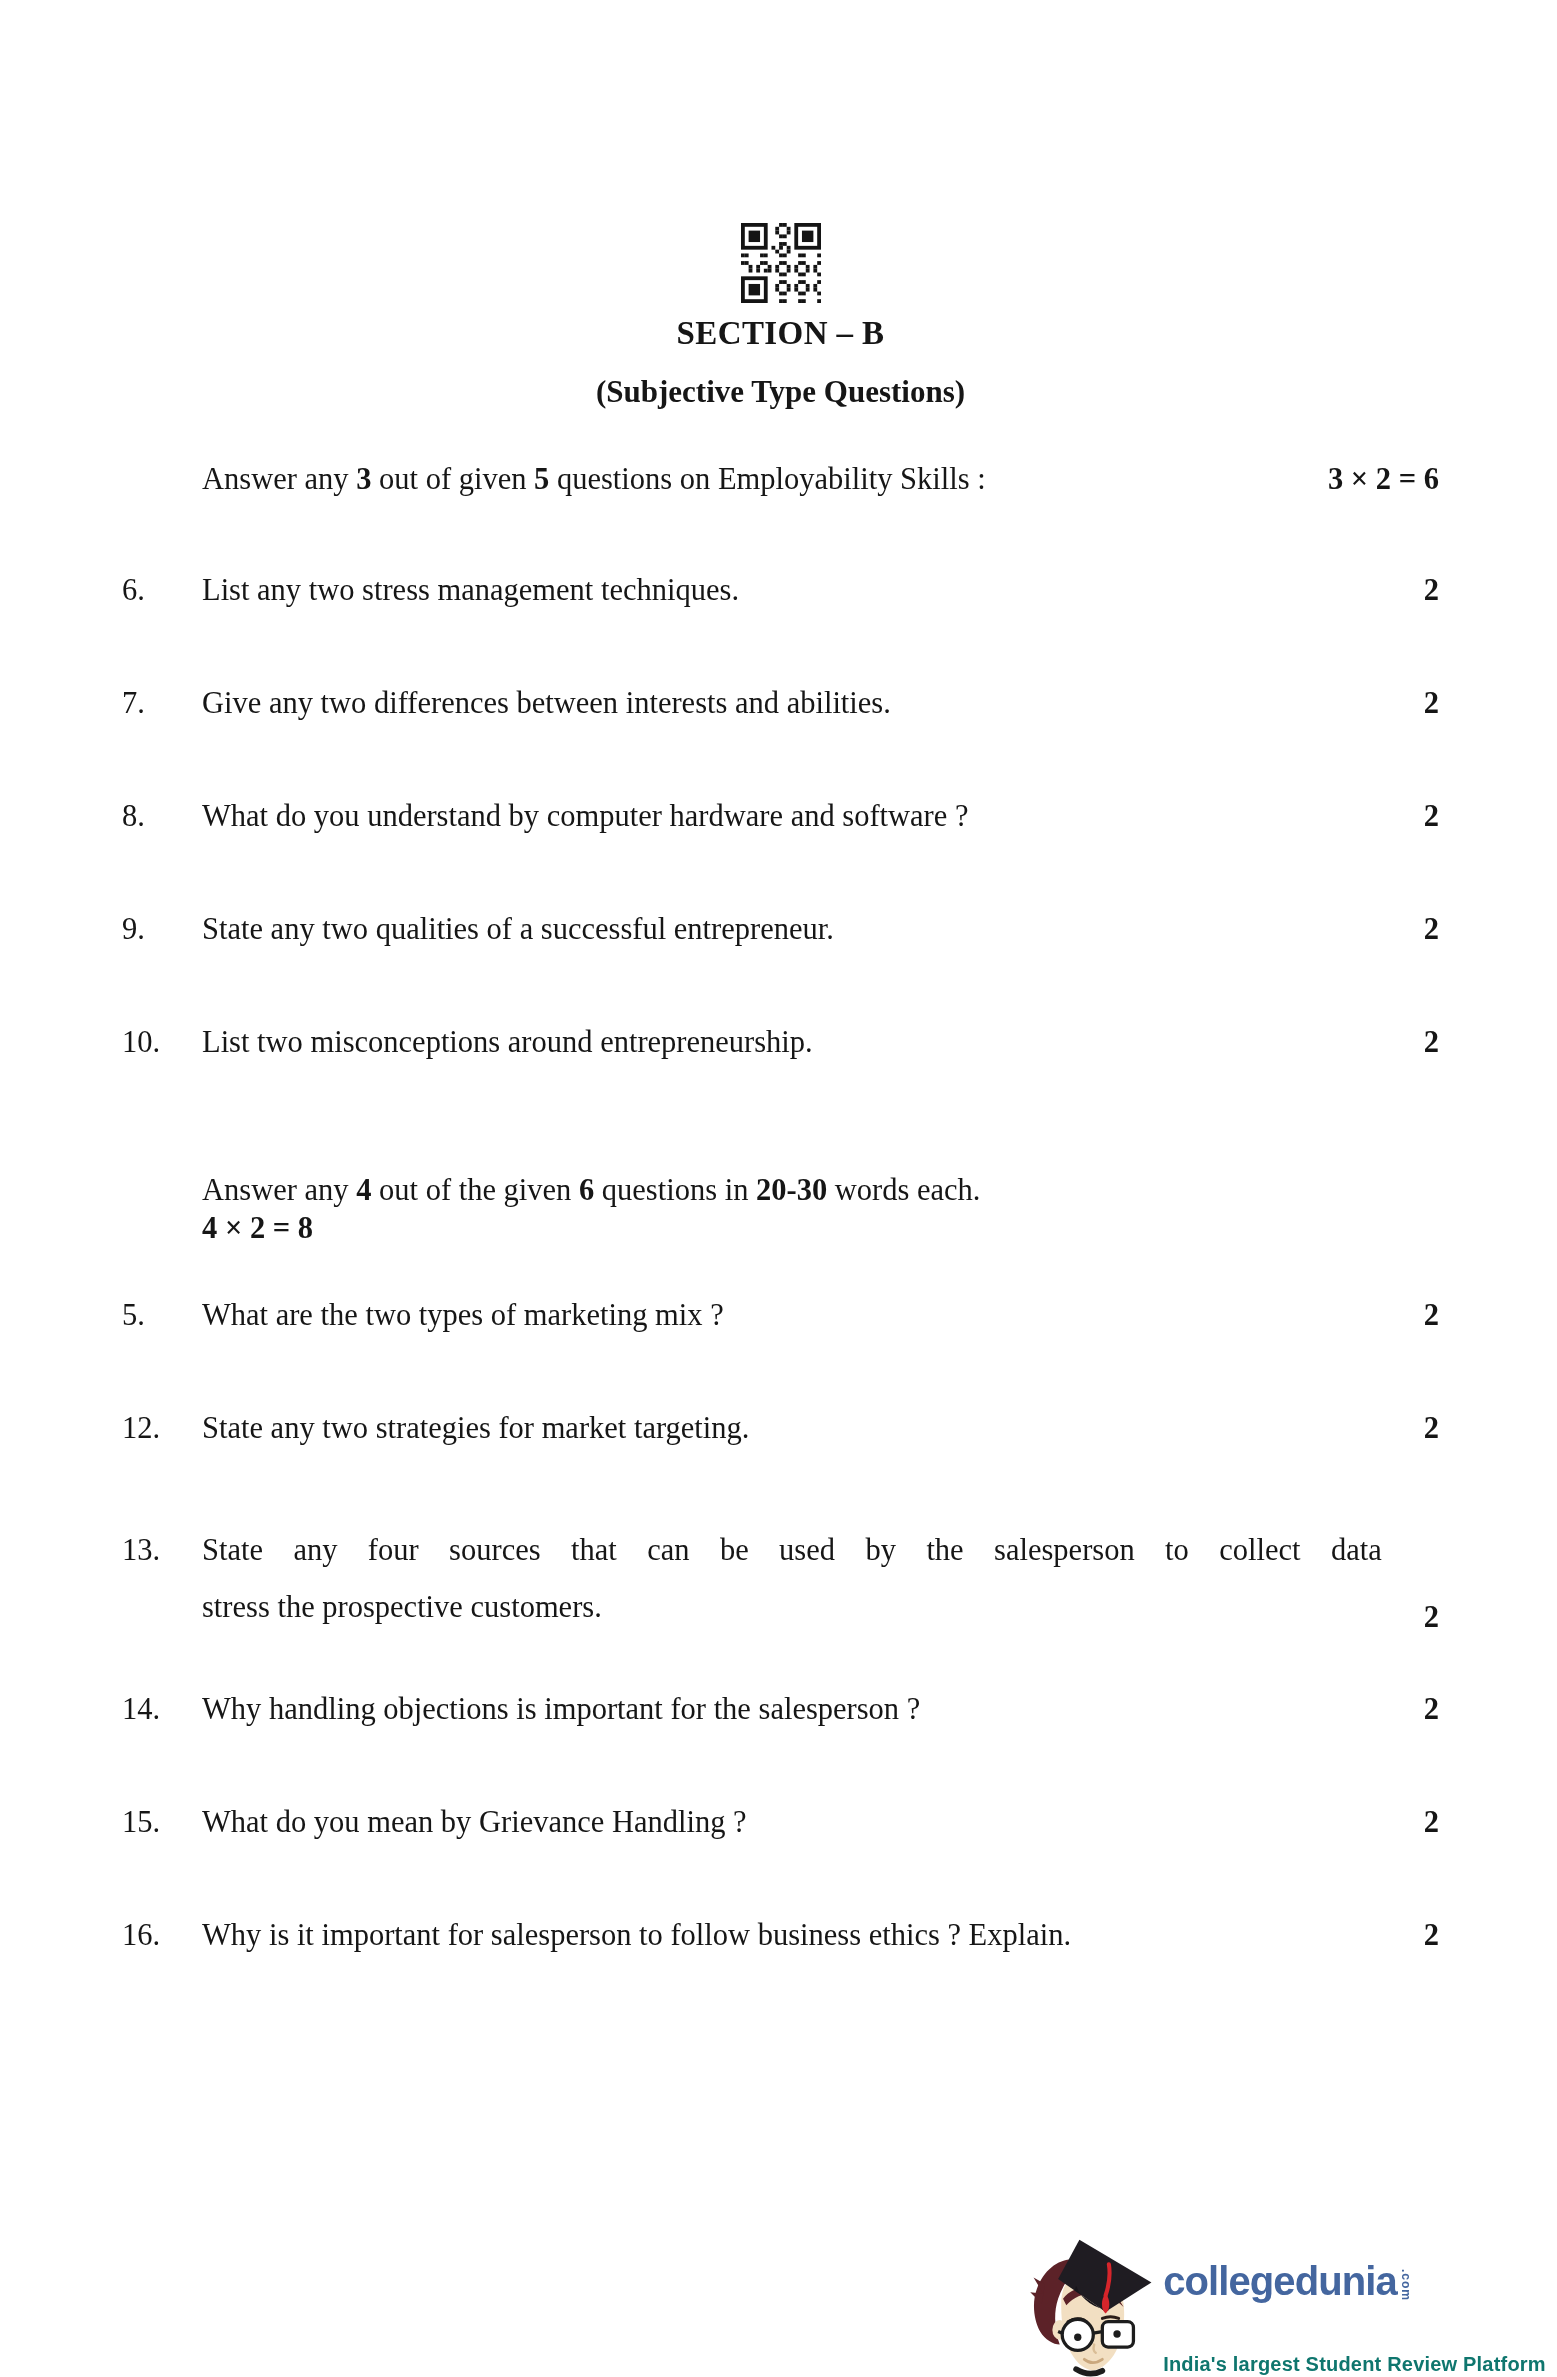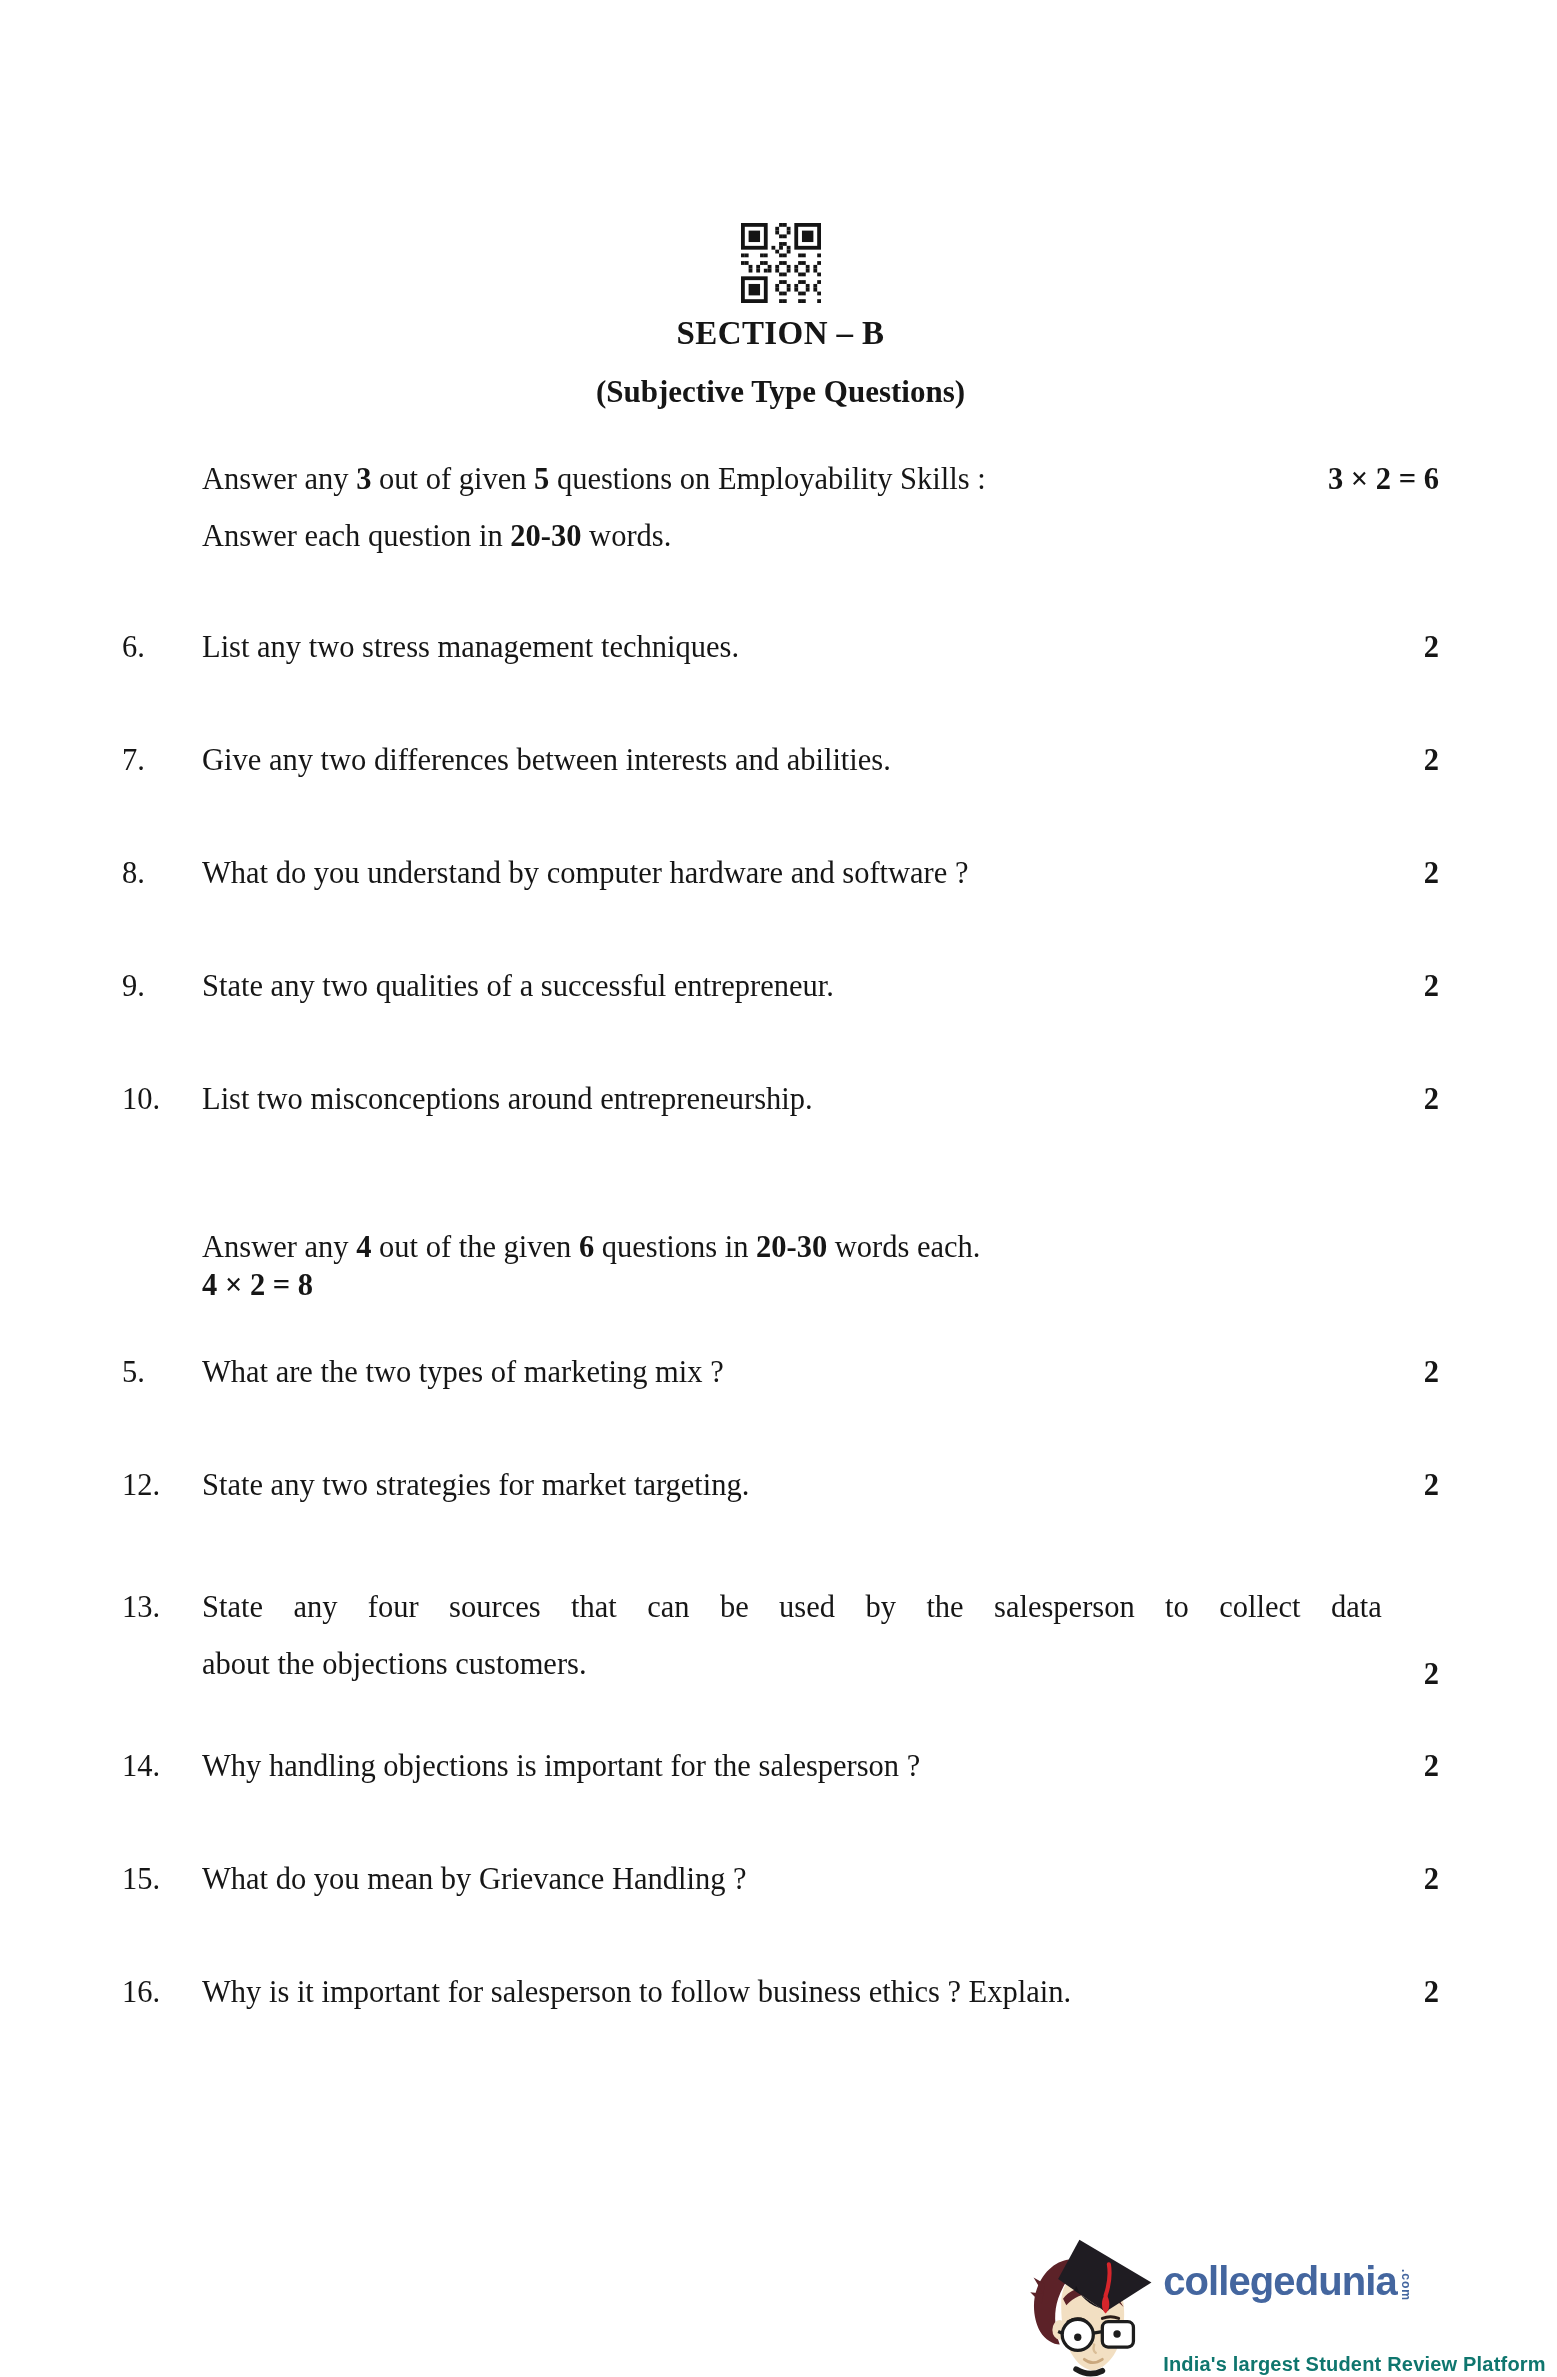--- a/index.html
+++ b/index.html
@@ -231,21 +231,20 @@
         </svg>
     </div>
 
     <h1 class="section-title">SECTION – B</h1>
     <h2 class="section-subtitle">(Subjective Type Questions)</h2>
 
     <div class="intro-row">
       <div class="intro-text"><span>Answer any </span><b>3</b><span> out of given </span><b>5</b><span> questions on Employability Skills :</span></div>
       <div class="intro-marks">3 × 2 = 6</div>
     </div>
-    <div class="intro-line2"><span>Answer each question in </span><b>20-30</b><span> words.</span></div>
 
     <div class="q-row first-a">
       <div class="q-no">6.</div>
       <div class="q-text">List any two stress management techniques.</div>
       <div class="q-marks">2</div>
     </div>
     <div class="q-row">
       <div class="q-no">7.</div>
       <div class="q-text">Give any two differences between interests and abilities.</div>
       <div class="q-marks">2</div>
@@ -278,21 +277,21 @@
     </div>
     <div class="q-row">
       <div class="q-no">12.</div>
       <div class="q-text">State any two strategies for market targeting.</div>
       <div class="q-marks">2</div>
     </div>
     <div class="q-row two-line">
       <div class="q-no">13.</div>
       <div class="q-text">
         <div class="q-line1">State any four sources that can be used by the salesperson to collect data</div>
-        <div class="q-line2">about the objections customers.</div>
+        <div class="q-line2">stress the prospective customers.</div>
       </div>
       <div class="q-marks">2</div>
     </div>
     <div class="q-row after-two-line">
       <div class="q-no">14.</div>
       <div class="q-text">Why handling objections is important for the salesperson ?</div>
       <div class="q-marks">2</div>
     </div>
     <div class="q-row">
       <div class="q-no">15.</div>

